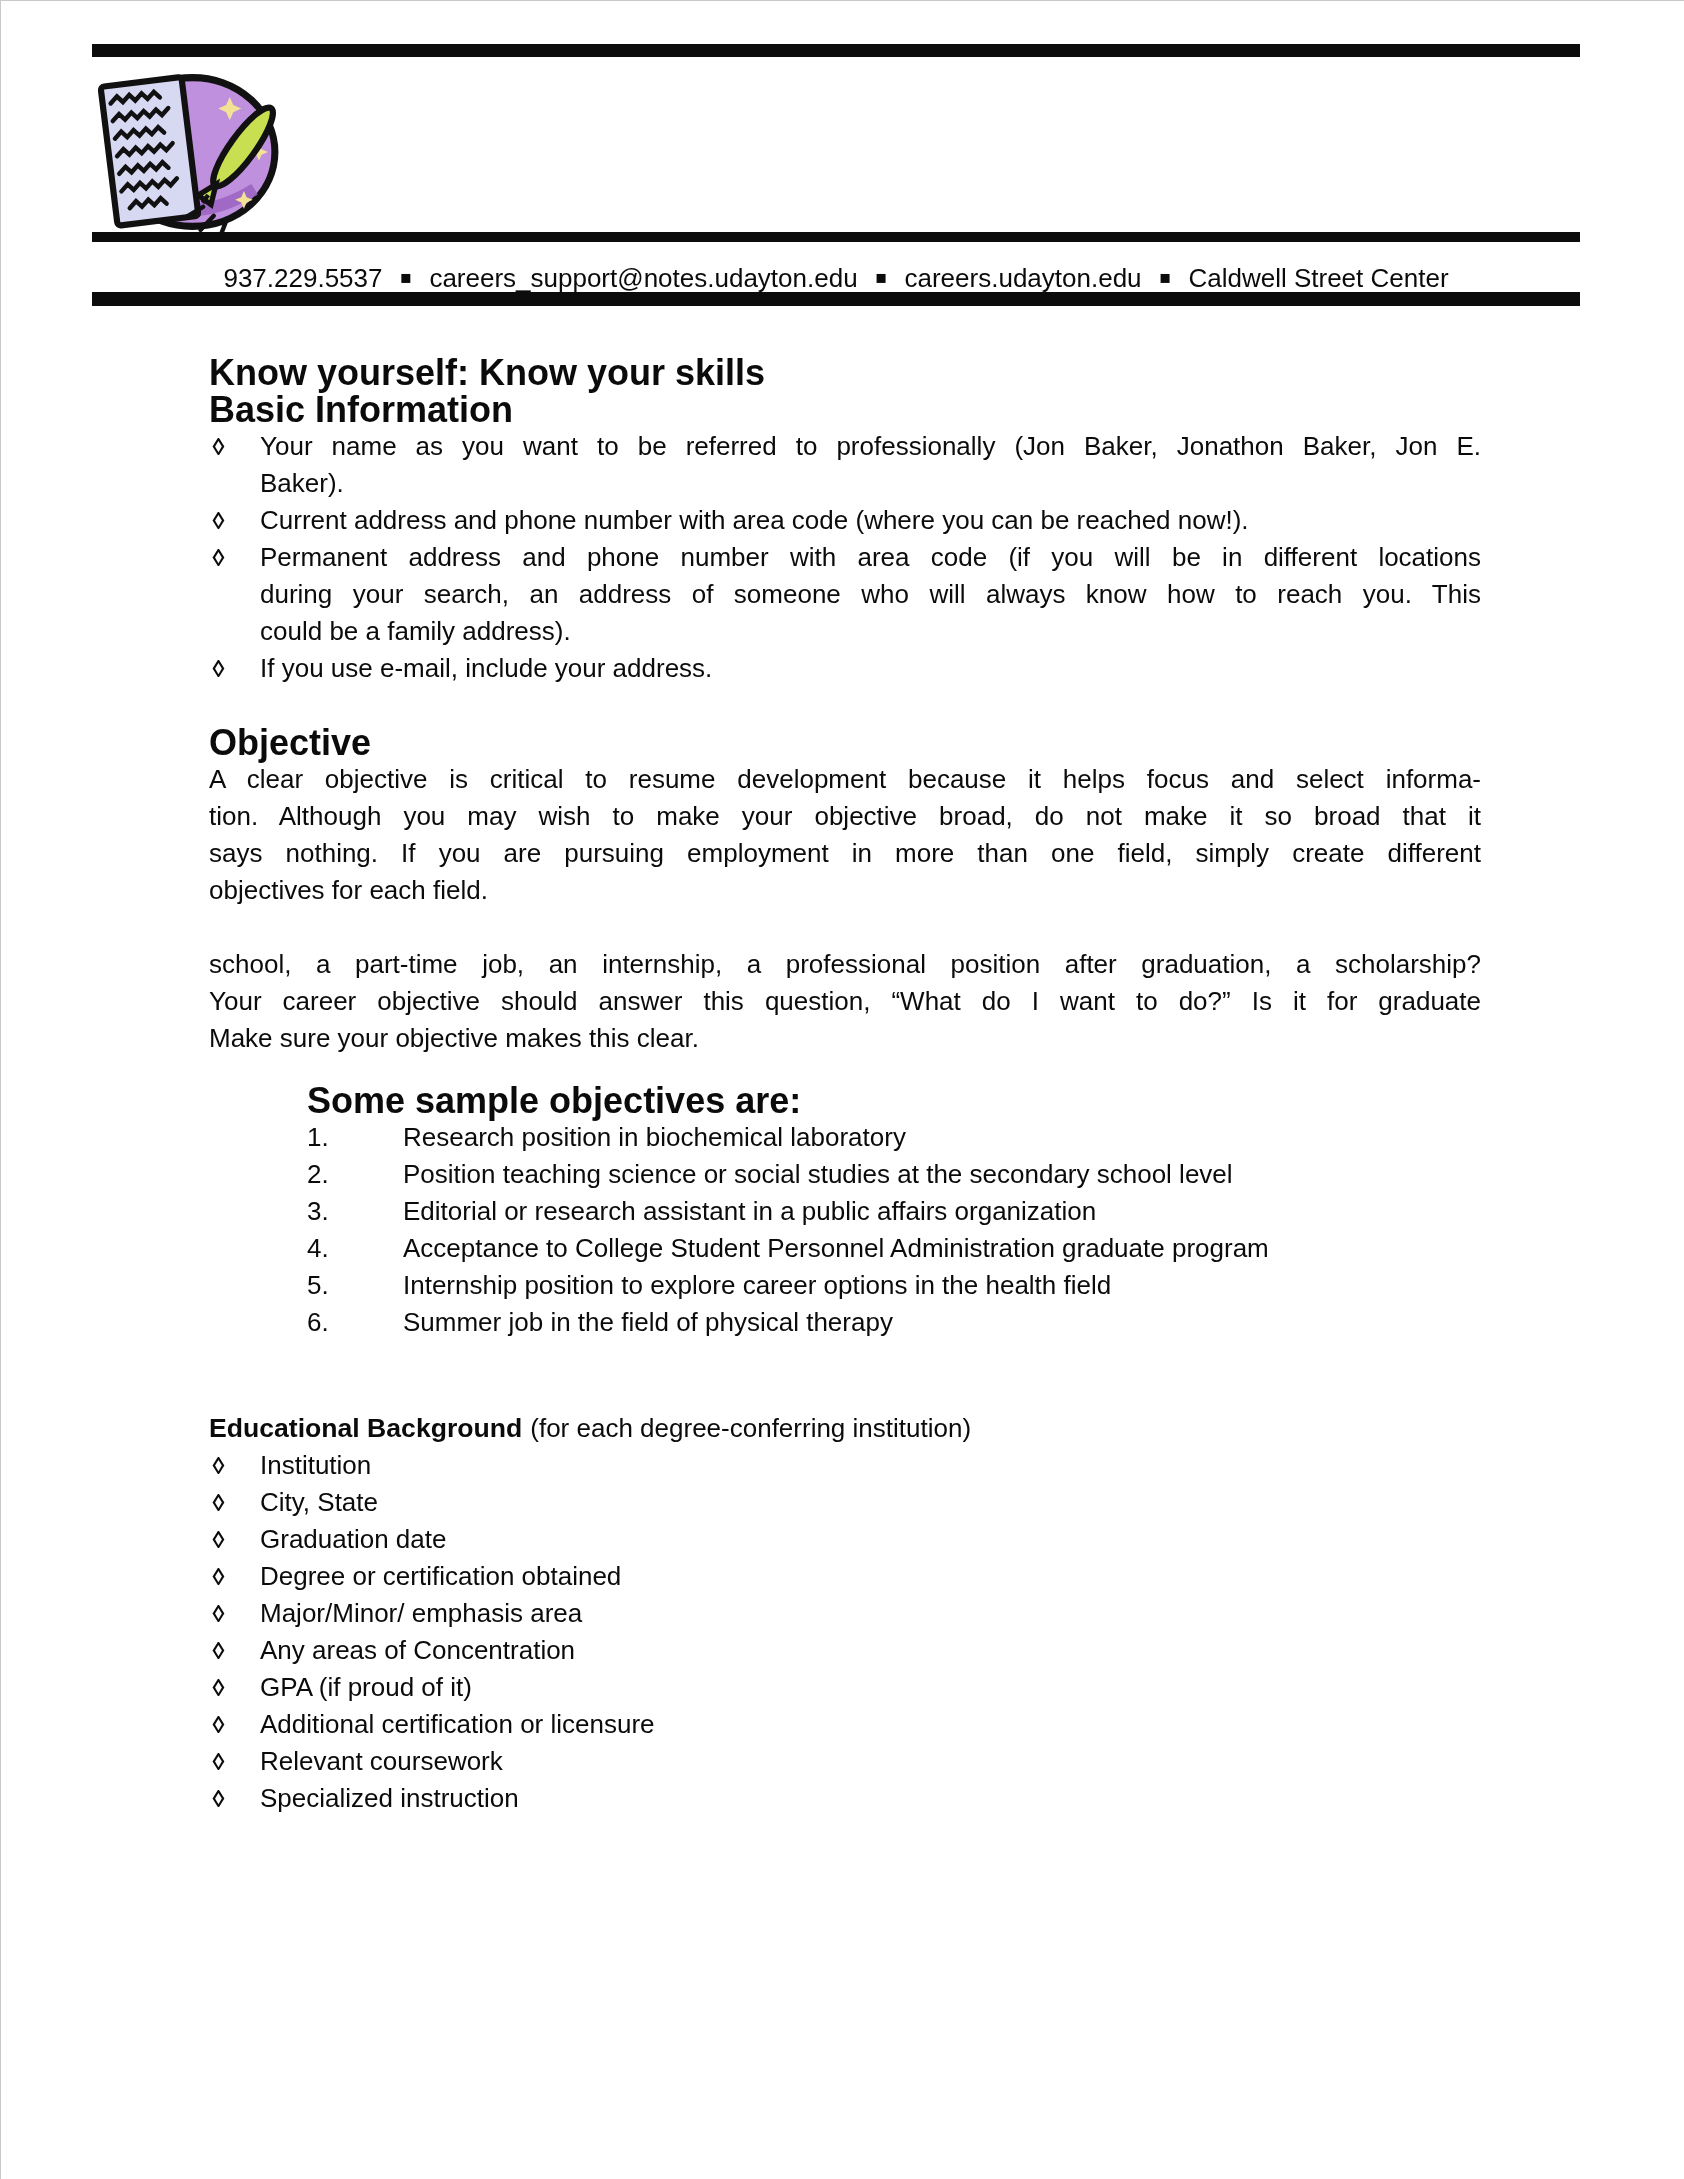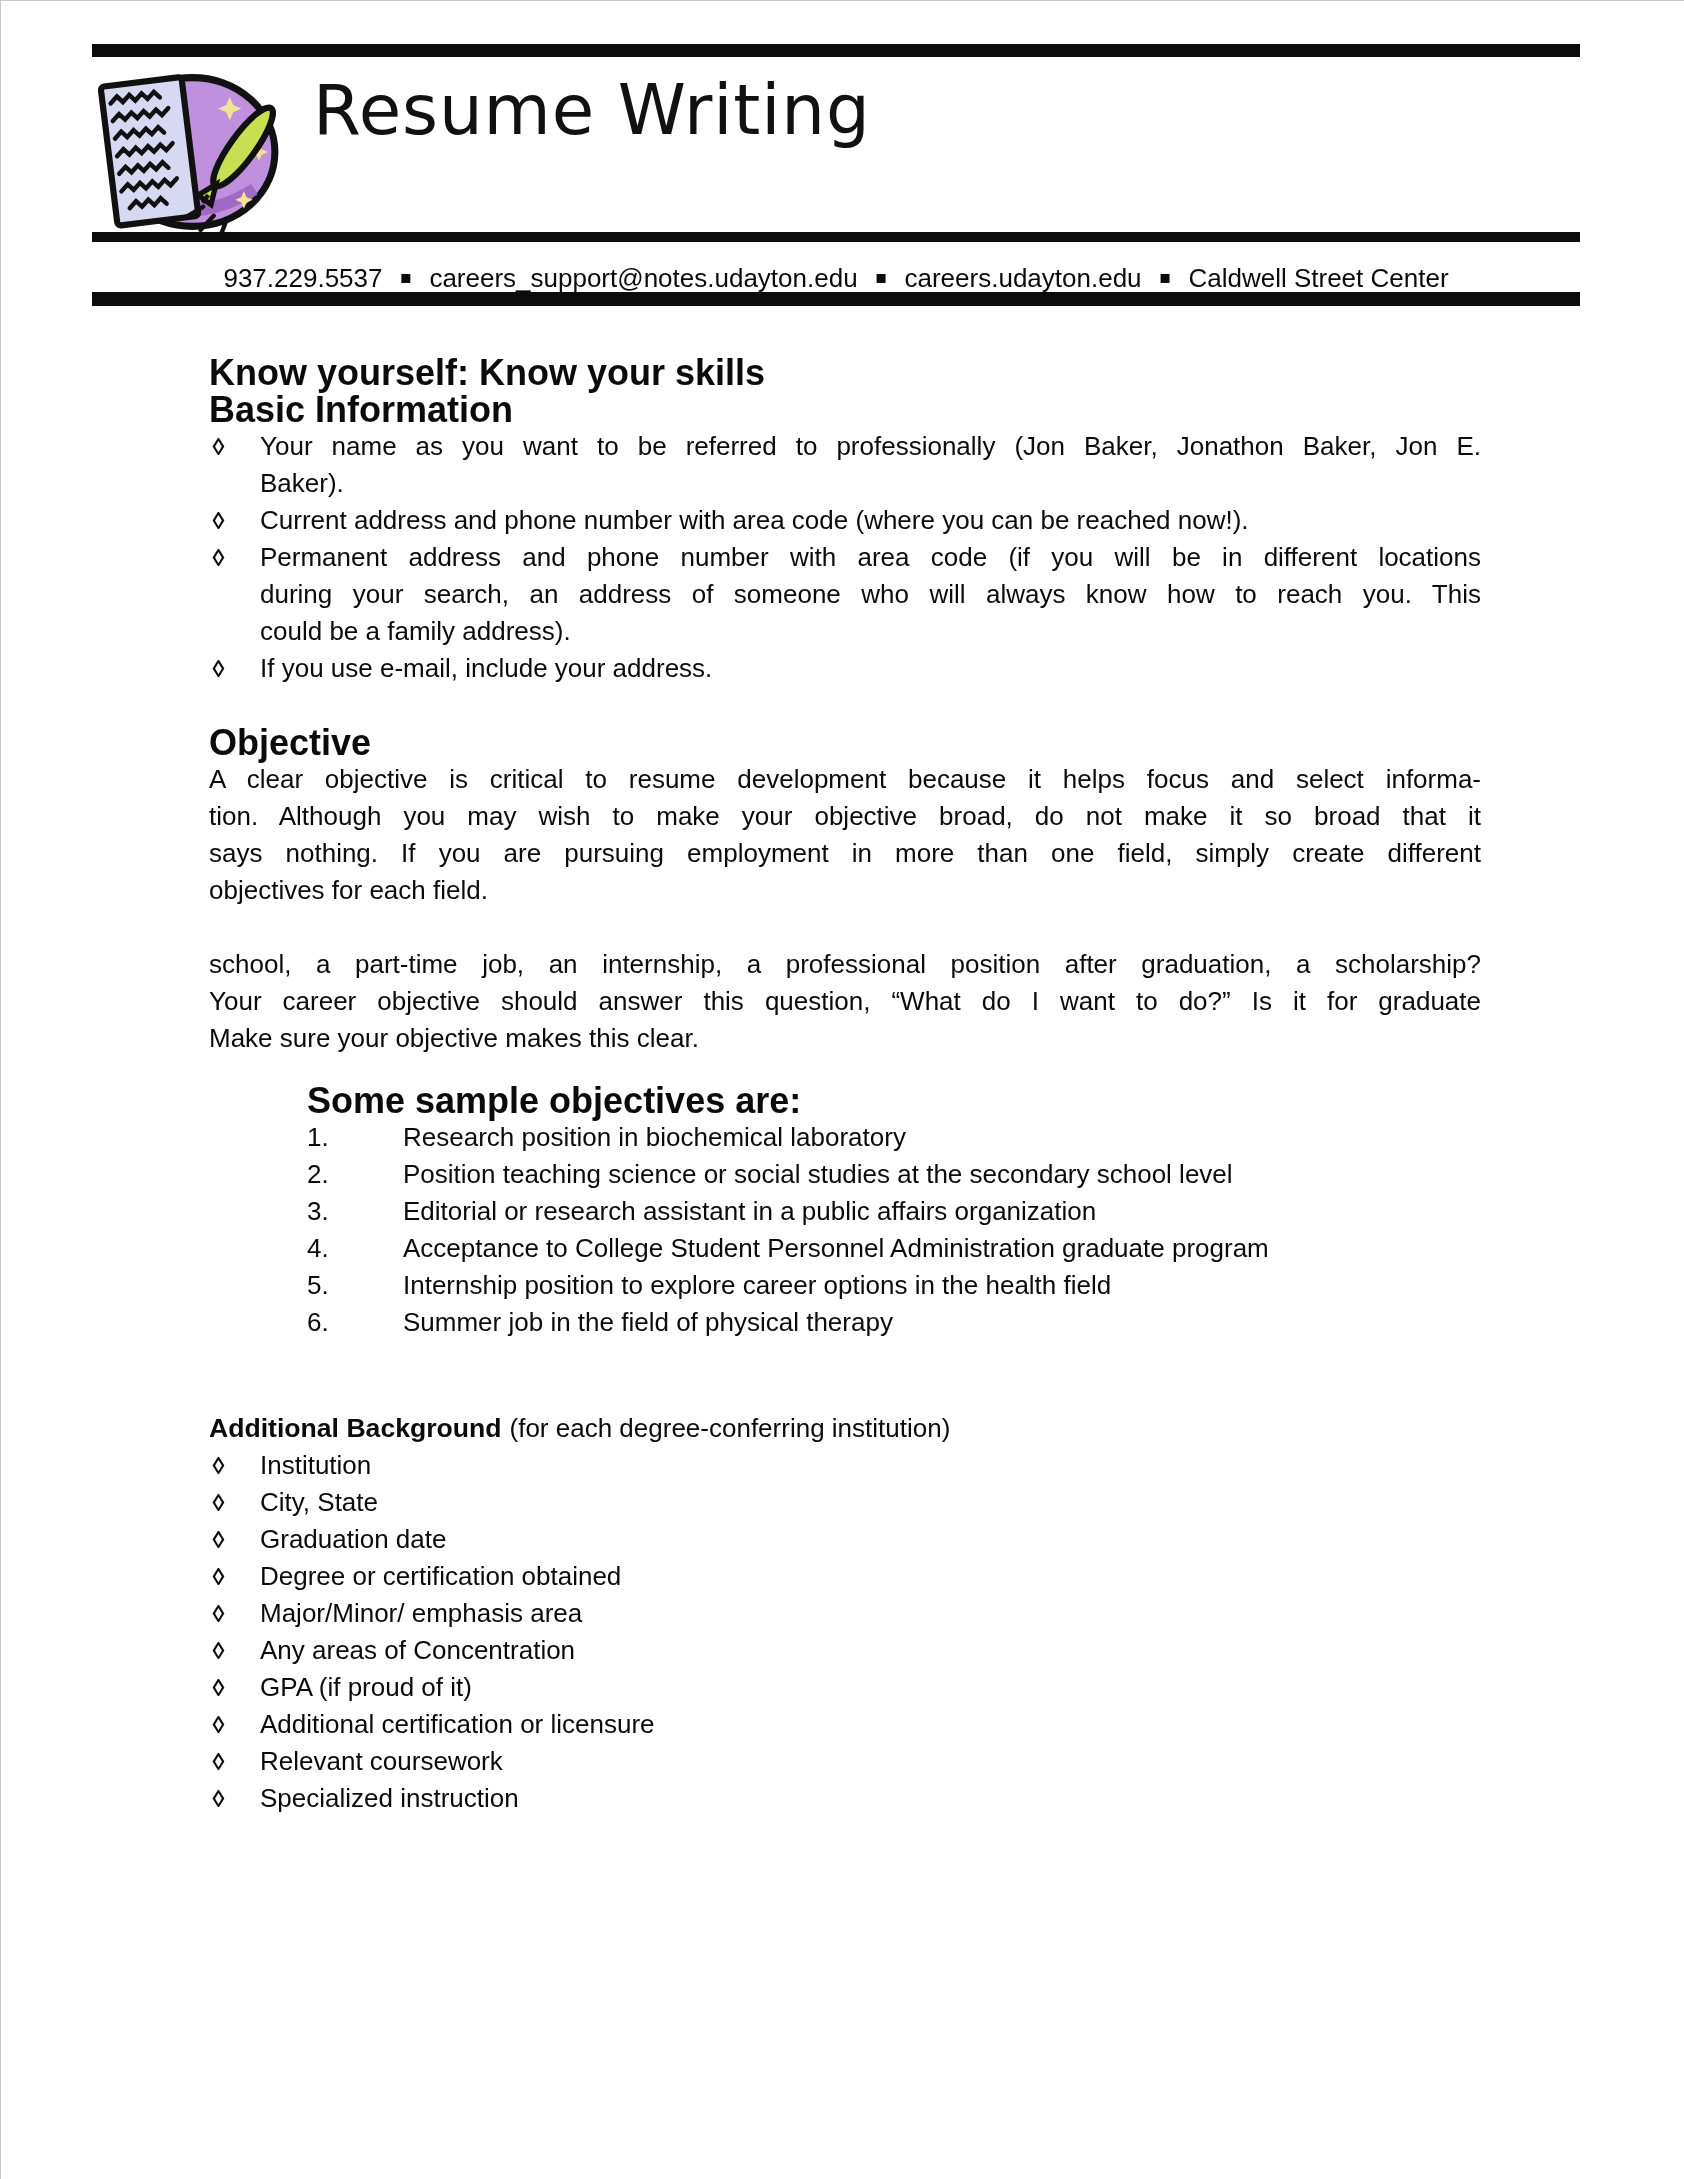--- a/index.html
+++ b/index.html
@@ -85,21 +85,20 @@
         <path d="M168,140 l-9,22 18,0 z" fill="#c8df52" stroke="#111" stroke-width="6"></path>
         <line x1="168" y1="155" x2="168" y2="166" stroke="#111" stroke-width="5"></line>
       </g>
 
       <path d="M130,158 l-20,12" stroke="#111" stroke-width="5" stroke-linecap="round"></path>
       <path d="M142,168 l-15,16" stroke="#111" stroke-width="5" stroke-linecap="round"></path>
       <path d="M156,174 l-7,18" stroke="#111" stroke-width="5" stroke-linecap="round"></path>
     </svg>
   </div>
 
-  <div class="title">Resume Writing</div>
 
   <div class="rulethin"></div>
 
   <div class="contact">
     <span>937.229.5537</span>
     <span class="sq">■</span>
     <span>careers_support@notes.udayton.edu</span>
     <span class="sq">■</span>
     <span>careers.udayton.edu</span>
     <span class="sq">■</span>
@@ -176,21 +175,21 @@
       </div>
       <div class="srow">
         <span class="snum">6.</span>
         <span class="stext">Summer job in the field of physical therapy</span>
       </div>
     </div>
 
     <div class="sp-lg"></div>
 
     <div class="hmix">
-      <span class="bold">Additional Background</span><span class="norm">(for each degree-conferring institution)</span>
+      <span class="bold">Educational Background</span><span class="norm">(for each degree-conferring institution)</span>
     </div>
 
     <div class="brow">
       <span class="dia">◊</span>
       <div class="nl">Institution</div>
     </div>
     <div class="brow">
       <span class="dia">◊</span>
       <div class="nl">City, State</div>
     </div>

